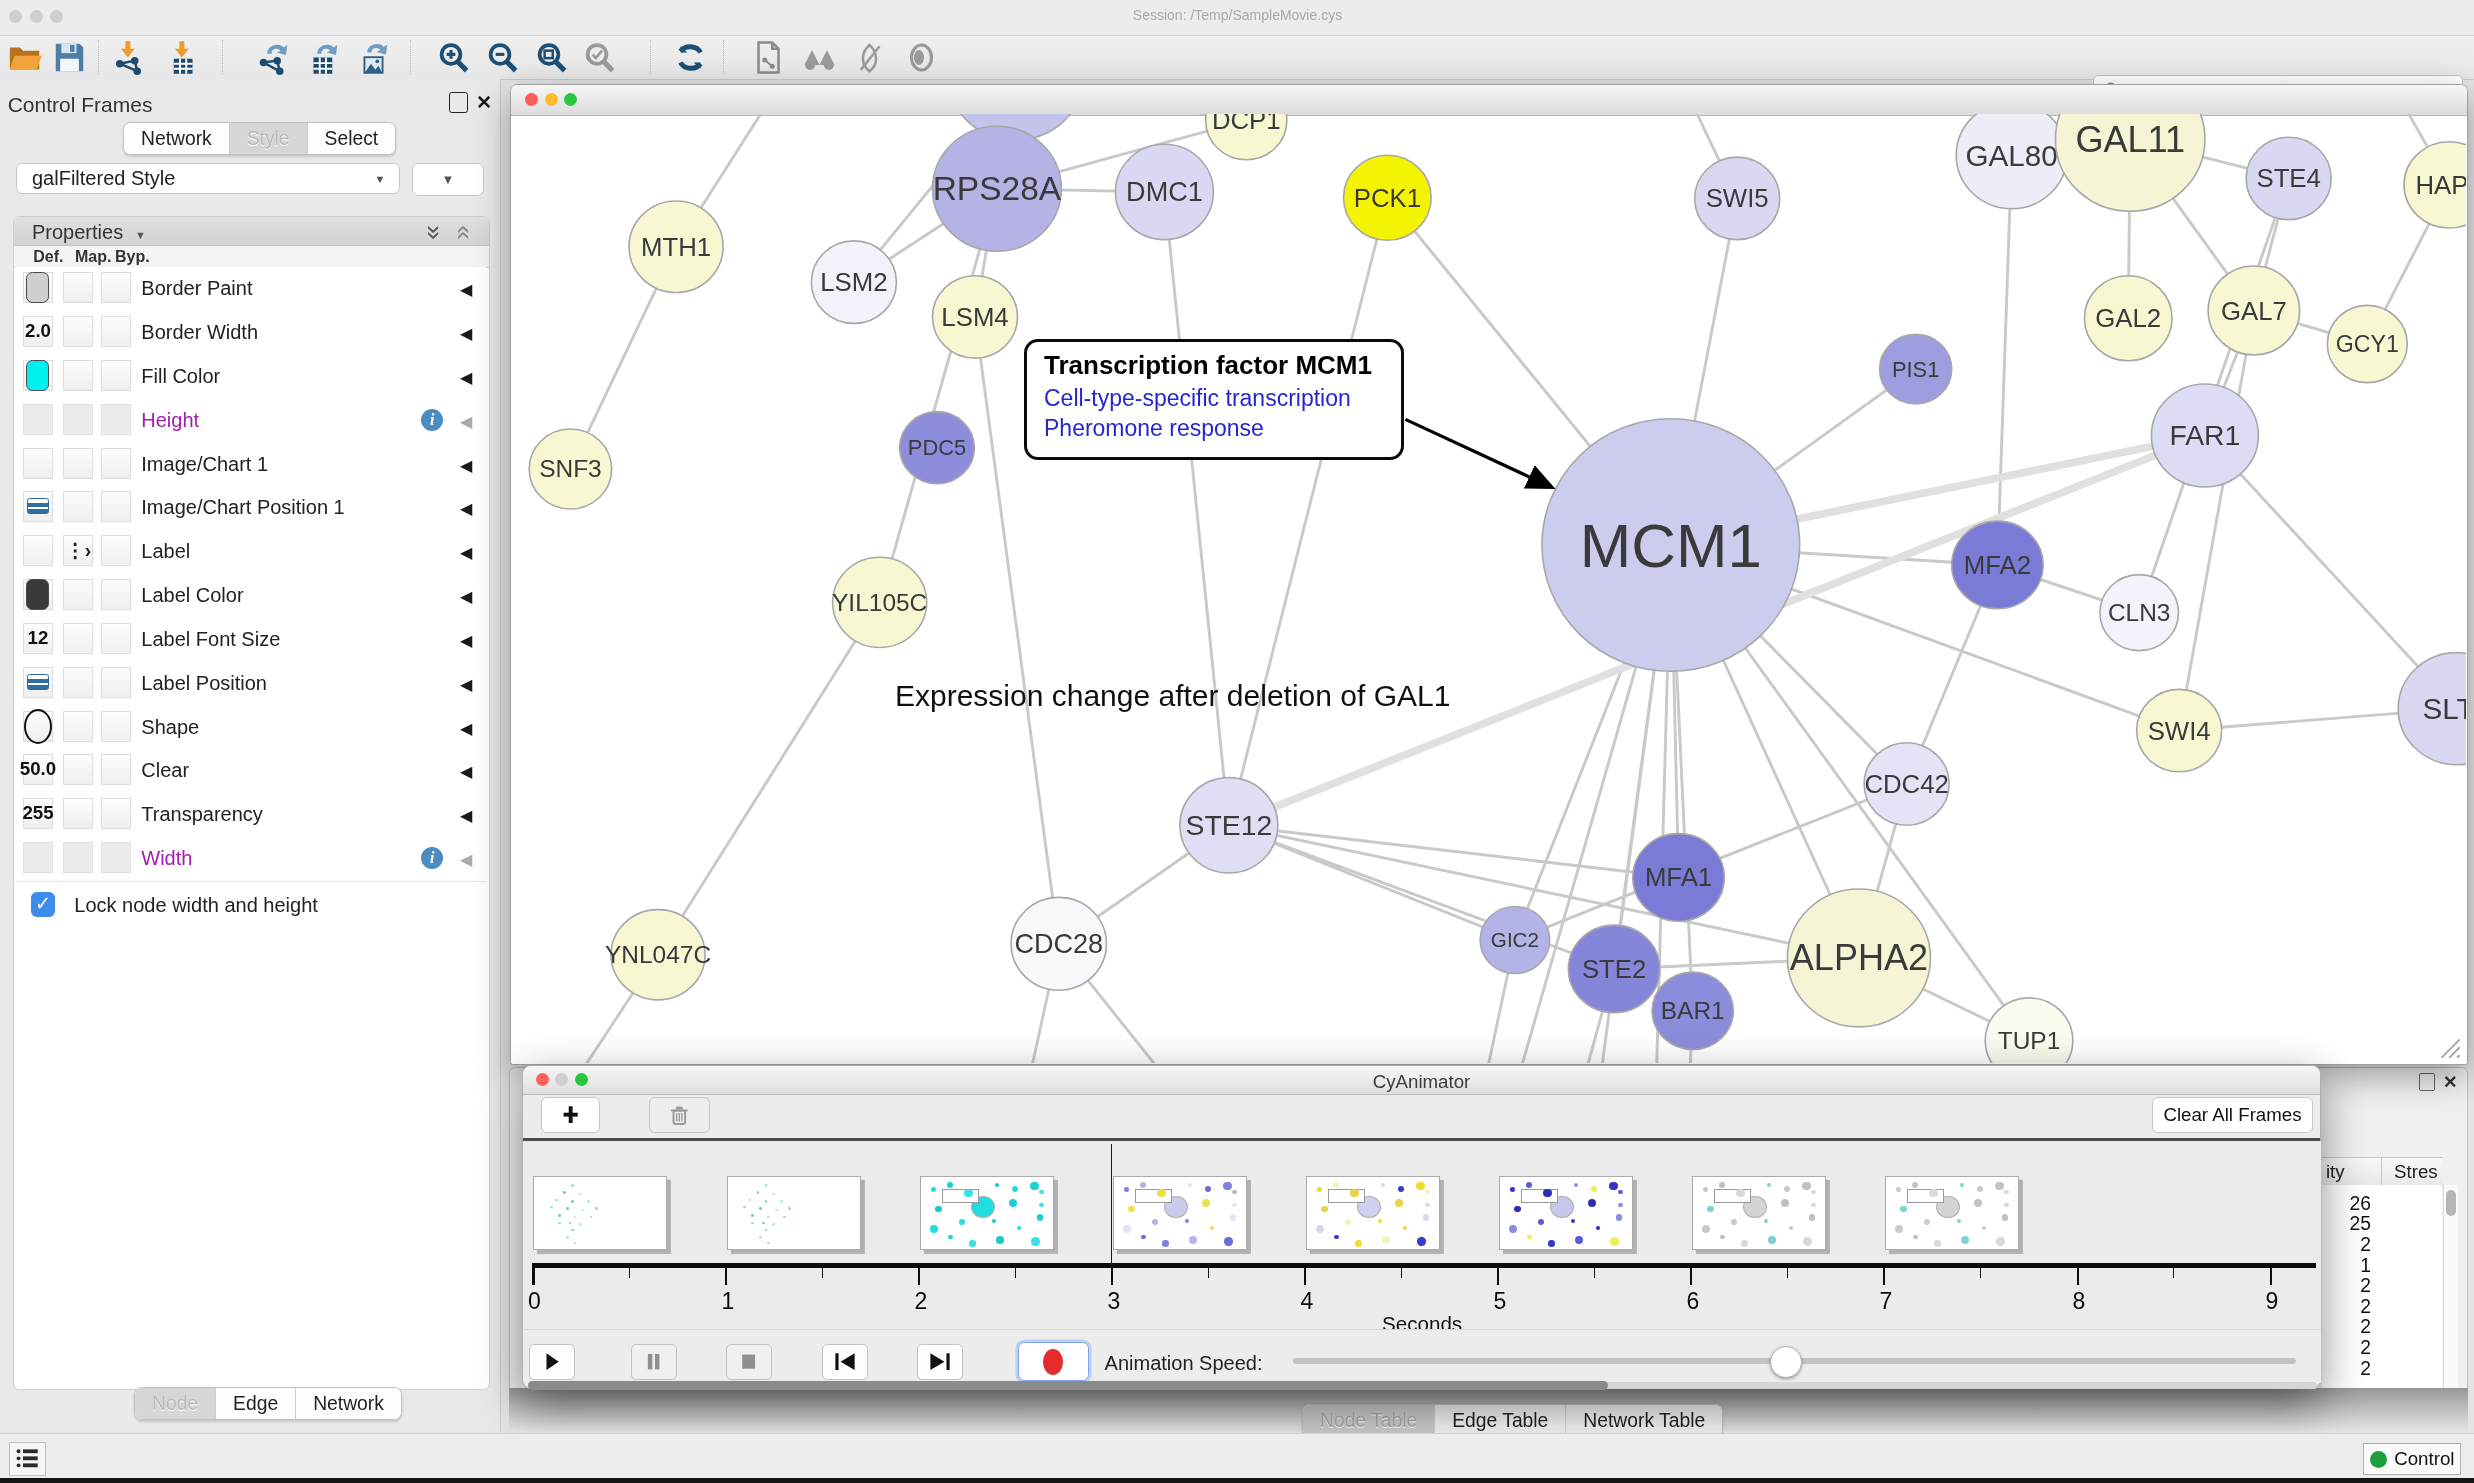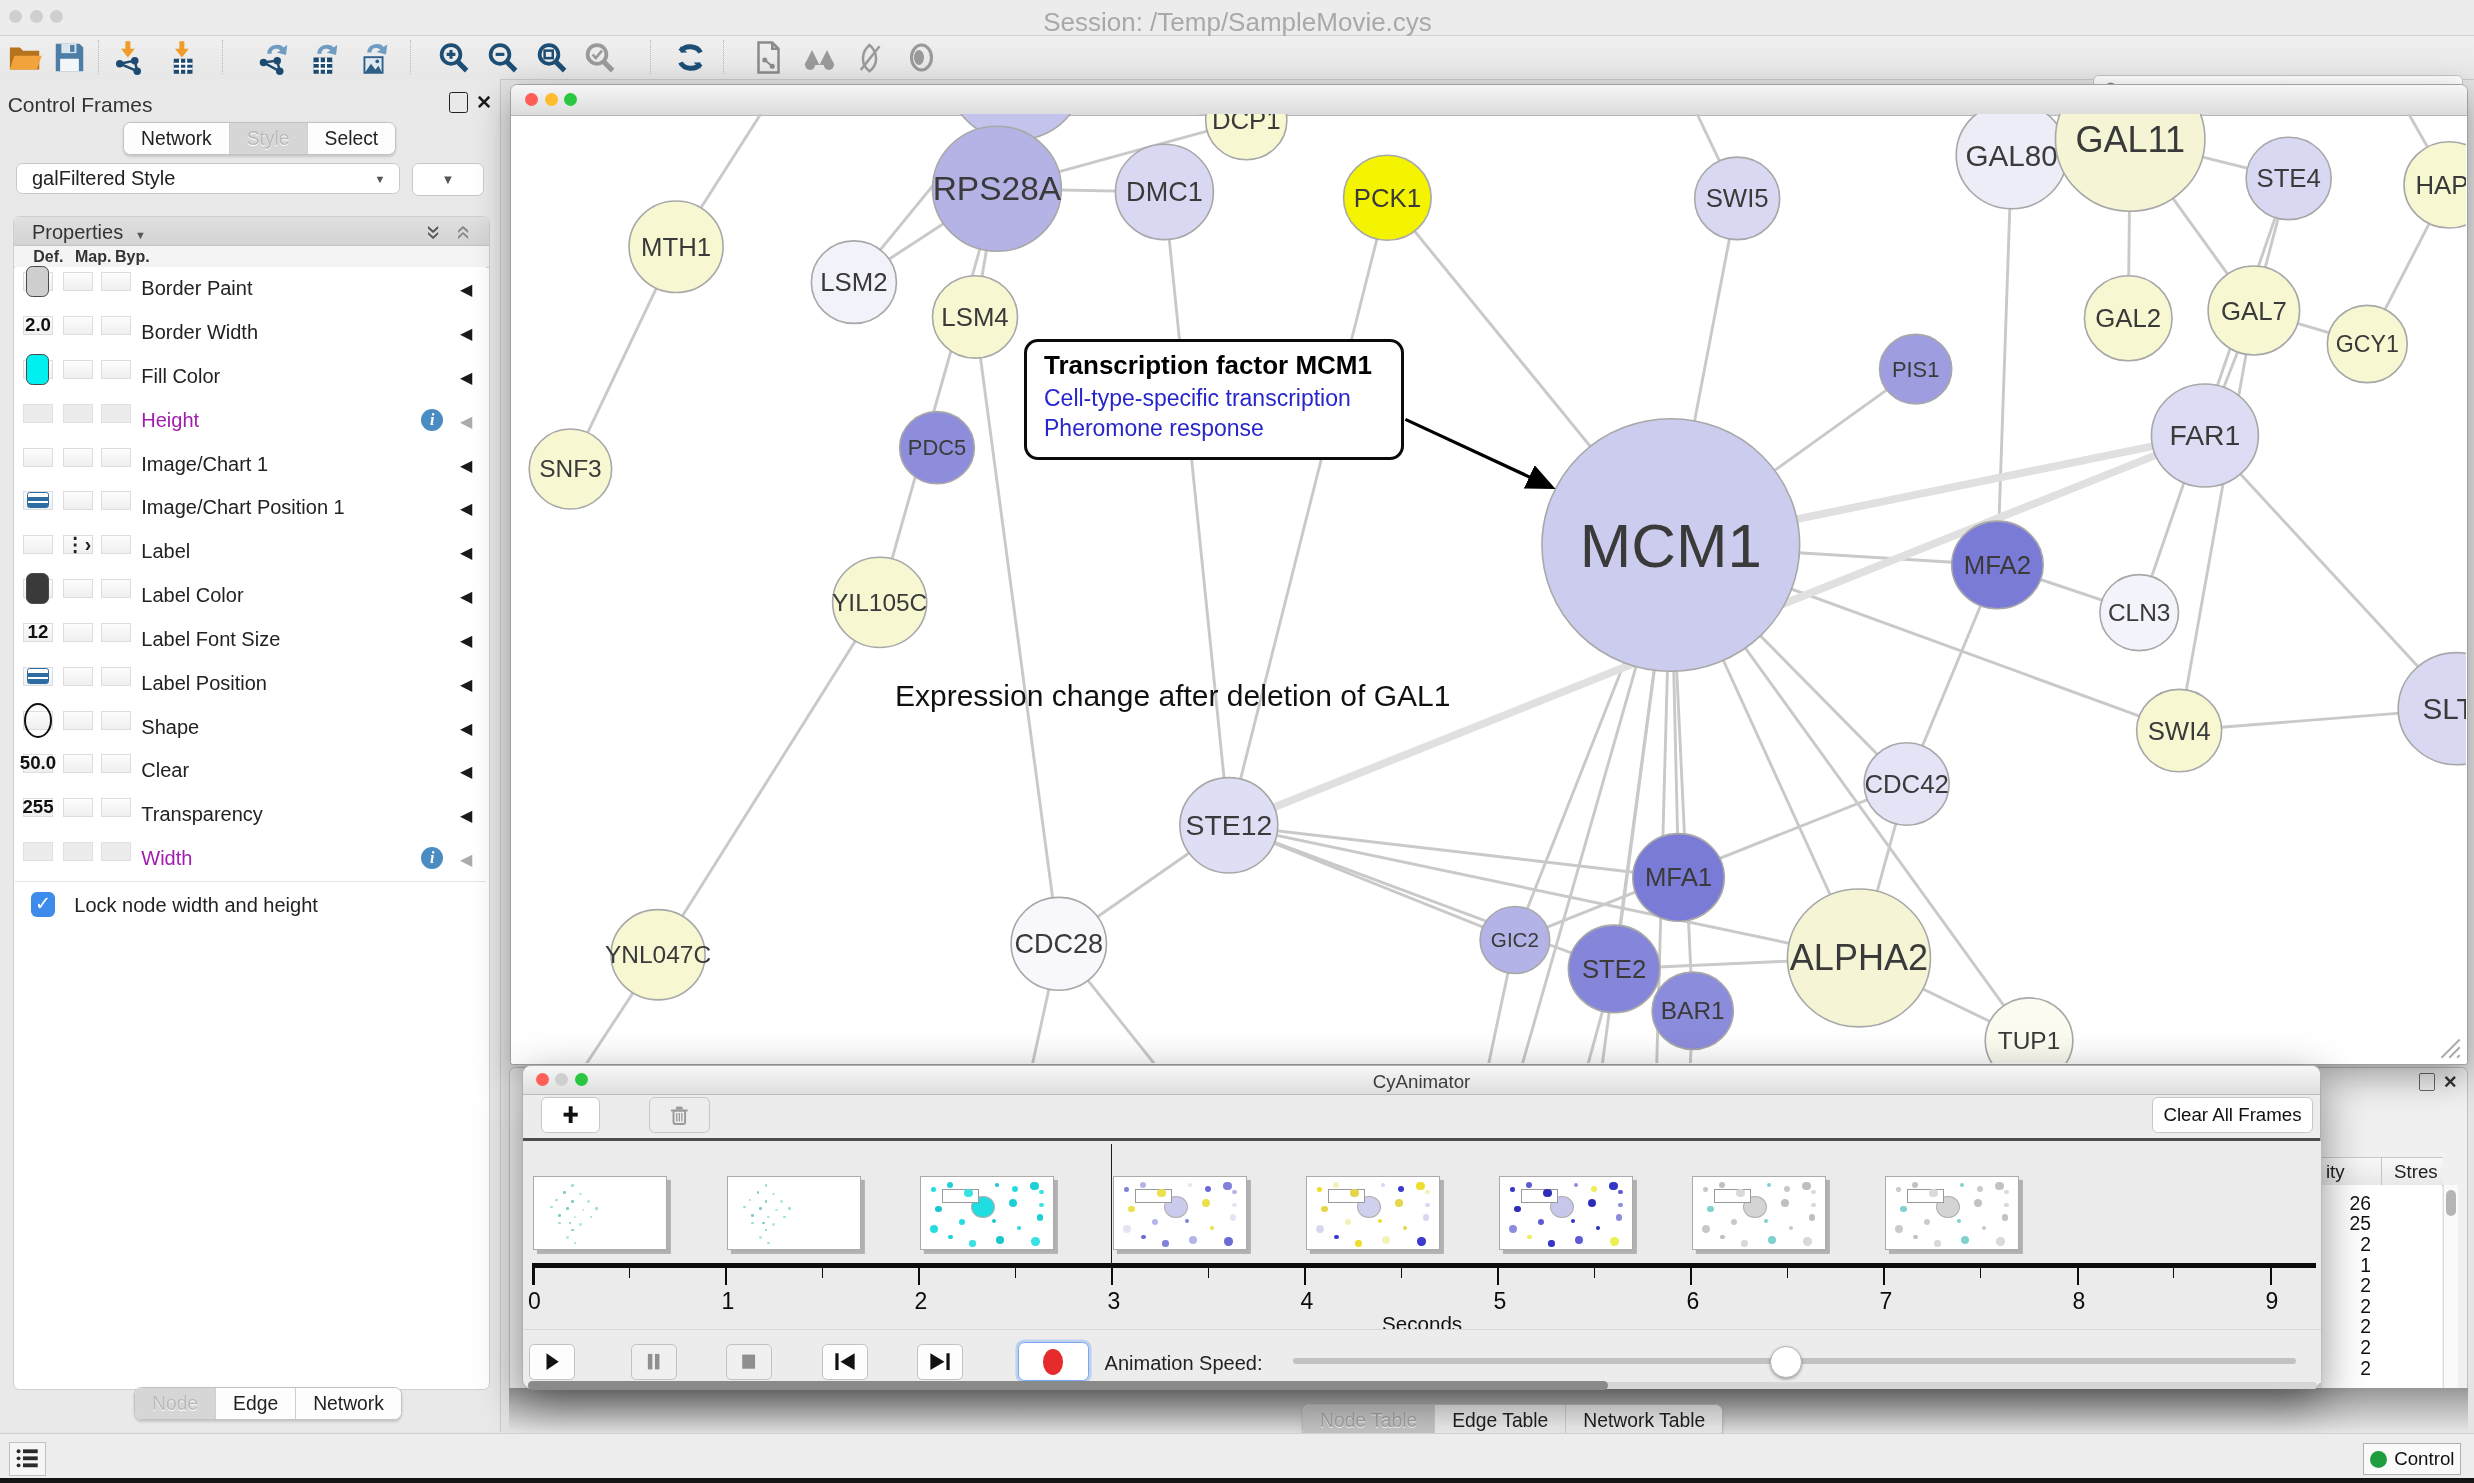--- a/index.html
+++ b/index.html
@@ -2,21 +2,21 @@
 <html style="font-size:10.3px"><head>
 <meta charset="utf-8">
 <style>
   html,body{margin:0;padding:0}
   body{width:2475px;height:1484px;position:relative;overflow:hidden;
        font-family:"Liberation Sans",sans-serif;background:#e4e4e4;-webkit-font-smoothing:antialiased}
   .abs{position:absolute}
   .tl{width:13px;height:13px;border-radius:50%;display:inline-block}
   
   #menubar{left:0;top:0;width:2475px;height:35px;background:#ececec;border-bottom:0.6px solid #d2d2d2}
-  #apptitle{width:100%;text-align:center;top:7px;font-size:26px;color:#a9a9a9}
+  #apptitle{width:100%;text-align:center;top:7px;font-size:14px;color:#a9a9a9}
   #toolbar{left:0;top:36px;width:2475px;height:43px;background:linear-gradient(#efefef,#e7e7e7);border-bottom:0.6px solid #c9c9c9}
   .tbtn{position:absolute;top:2.6px;width:40px;height:37px;display:flex;align-items:center;justify-content:center}
   .tsep{position:absolute;top:3.9px;width:0;height:34px;border-left:1.3px dotted #b8b8b8}
   #searchbox{left:2093px;top:39px;width:370px;height:32px;background:#fff;border:1.3px solid #c6c6c6;border-radius:5.8px;display:flex;align-items:center;padding-left:9px;box-sizing:border-box}
   
   #cpanel{left:0;top:79px;width:500px;height:1353px;background:#e9e9e9;border-right:0.6px solid #c9c9c9}
   #cpanel-title{left:7.7px;top:14px;font-size:21px;color:#333}
   .winbtn{font-size:19.3px;color:#1a1a1a;font-weight:bold}
   .tabgroup{position:absolute;display:flex;border:0.6px solid #c2c2c2;border-radius:7.7px;overflow:hidden;background:#fff;box-shadow:0 1.3px 2.6px rgba(0,0,0,.15)}
   .tab{padding:4.5px 17px;font-size:19.3px;color:#222;background:#fdfdfd;border-right:0.6px solid #cfcfcf;white-space:nowrap}
@@ -25,21 +25,21 @@
   #stylecombo{left:15.5px;top:84px;width:384px;height:31px;background:#fff;border:1.3px solid #c9c9c9;border-radius:6.4px;display:flex;align-items:center;justify-content:space-between;padding:0 13px 0 15.5px;box-sizing:border-box}
   #stylecombo .val{font-size:20px;color:#222}
   .dna{font-size:11px;color:#555}
   #stylemenu{left:412px;top:84px;width:70px;height:31px;background:#fff;border:1.3px solid #c9c9c9;border-radius:6.4px;display:flex;align-items:center;justify-content:center}
   #propbox{left:13px;top:137px;width:475px;height:1172px;background:#fff;border:0.6px solid #cfcfcf;border-radius:6.4px}
   #prophdr{left:0;top:0;width:100%;height:28px;background:linear-gradient(#e0e0e0,#d3d3d3);border-bottom:0.6px solid #c4c4c4;border-radius:5.8px 5.8px 0 0}
   #prophdr .t{position:absolute;left:18px;top:3.9px;font-size:20px;color:#333}
   #colstrip{left:0;top:29px;width:100%;height:21px;background:#f4f4f4;border-bottom:0.6px solid #ccc}
   .colh{position:absolute;top:1.9px;font-size:16px;font-weight:bold;color:#333}
   .prop-row{position:absolute;left:1.3px;width:471px;height:44px;background:#fff;border-bottom:0.6px solid #e4e4e4}
-  .pcell{position:absolute;top:4.5px;width:30px;height:19px;background:linear-gradient(#fdfdfd,#efefef);border:0.6px solid #ddd;display:flex;align-items:center;justify-content:center;box-sizing:border-box}
+  .pcell{position:absolute;top:4.5px;width:30px;height:31px;background:linear-gradient(#fdfdfd,#efefef);border:0.6px solid #ddd;display:flex;align-items:center;justify-content:center;box-sizing:border-box}
   .prop-row.dim .pcell{background:#ececec;border-color:#e0e0e0}
   .swatch{width:23px;height:31px;border:1.3px solid #4a4a4a;border-radius:6.4px;box-sizing:border-box}
   .ptext{font-size:18.7px;font-weight:bold;color:#111}
   .plabel{position:absolute;left:126px;top:10.3px;font-size:20px;color:#222}
   .prop-row.dim .plabel{color:#a21caf}
   .rarrow{position:absolute;right:14px;top:13px;font-size:16px;color:#1a1a1a}
   .prop-row.dim .rarrow{color:#ababab}
   .info{position:absolute;right:43px;top:10.3px;width:22px;height:22px;border-radius:50%;background:#4a8cc2;color:#fff;font-size:16px;font-weight:bold;font-family:"Liberation Serif",serif;font-style:italic;text-align:center;line-height:22px}
   .shape-icon{width:24.5px;height:31px;border:2.6px solid #111;border-radius:50%}
   .pos-icon{width:19.3px;height:14px;border:1.9px solid #2e6da4;border-radius:2.6px;background:linear-gradient(#fff 0 30%,#2e6da4 30% 55%,#fff 55% 70%,#2e6da4 70%)}

